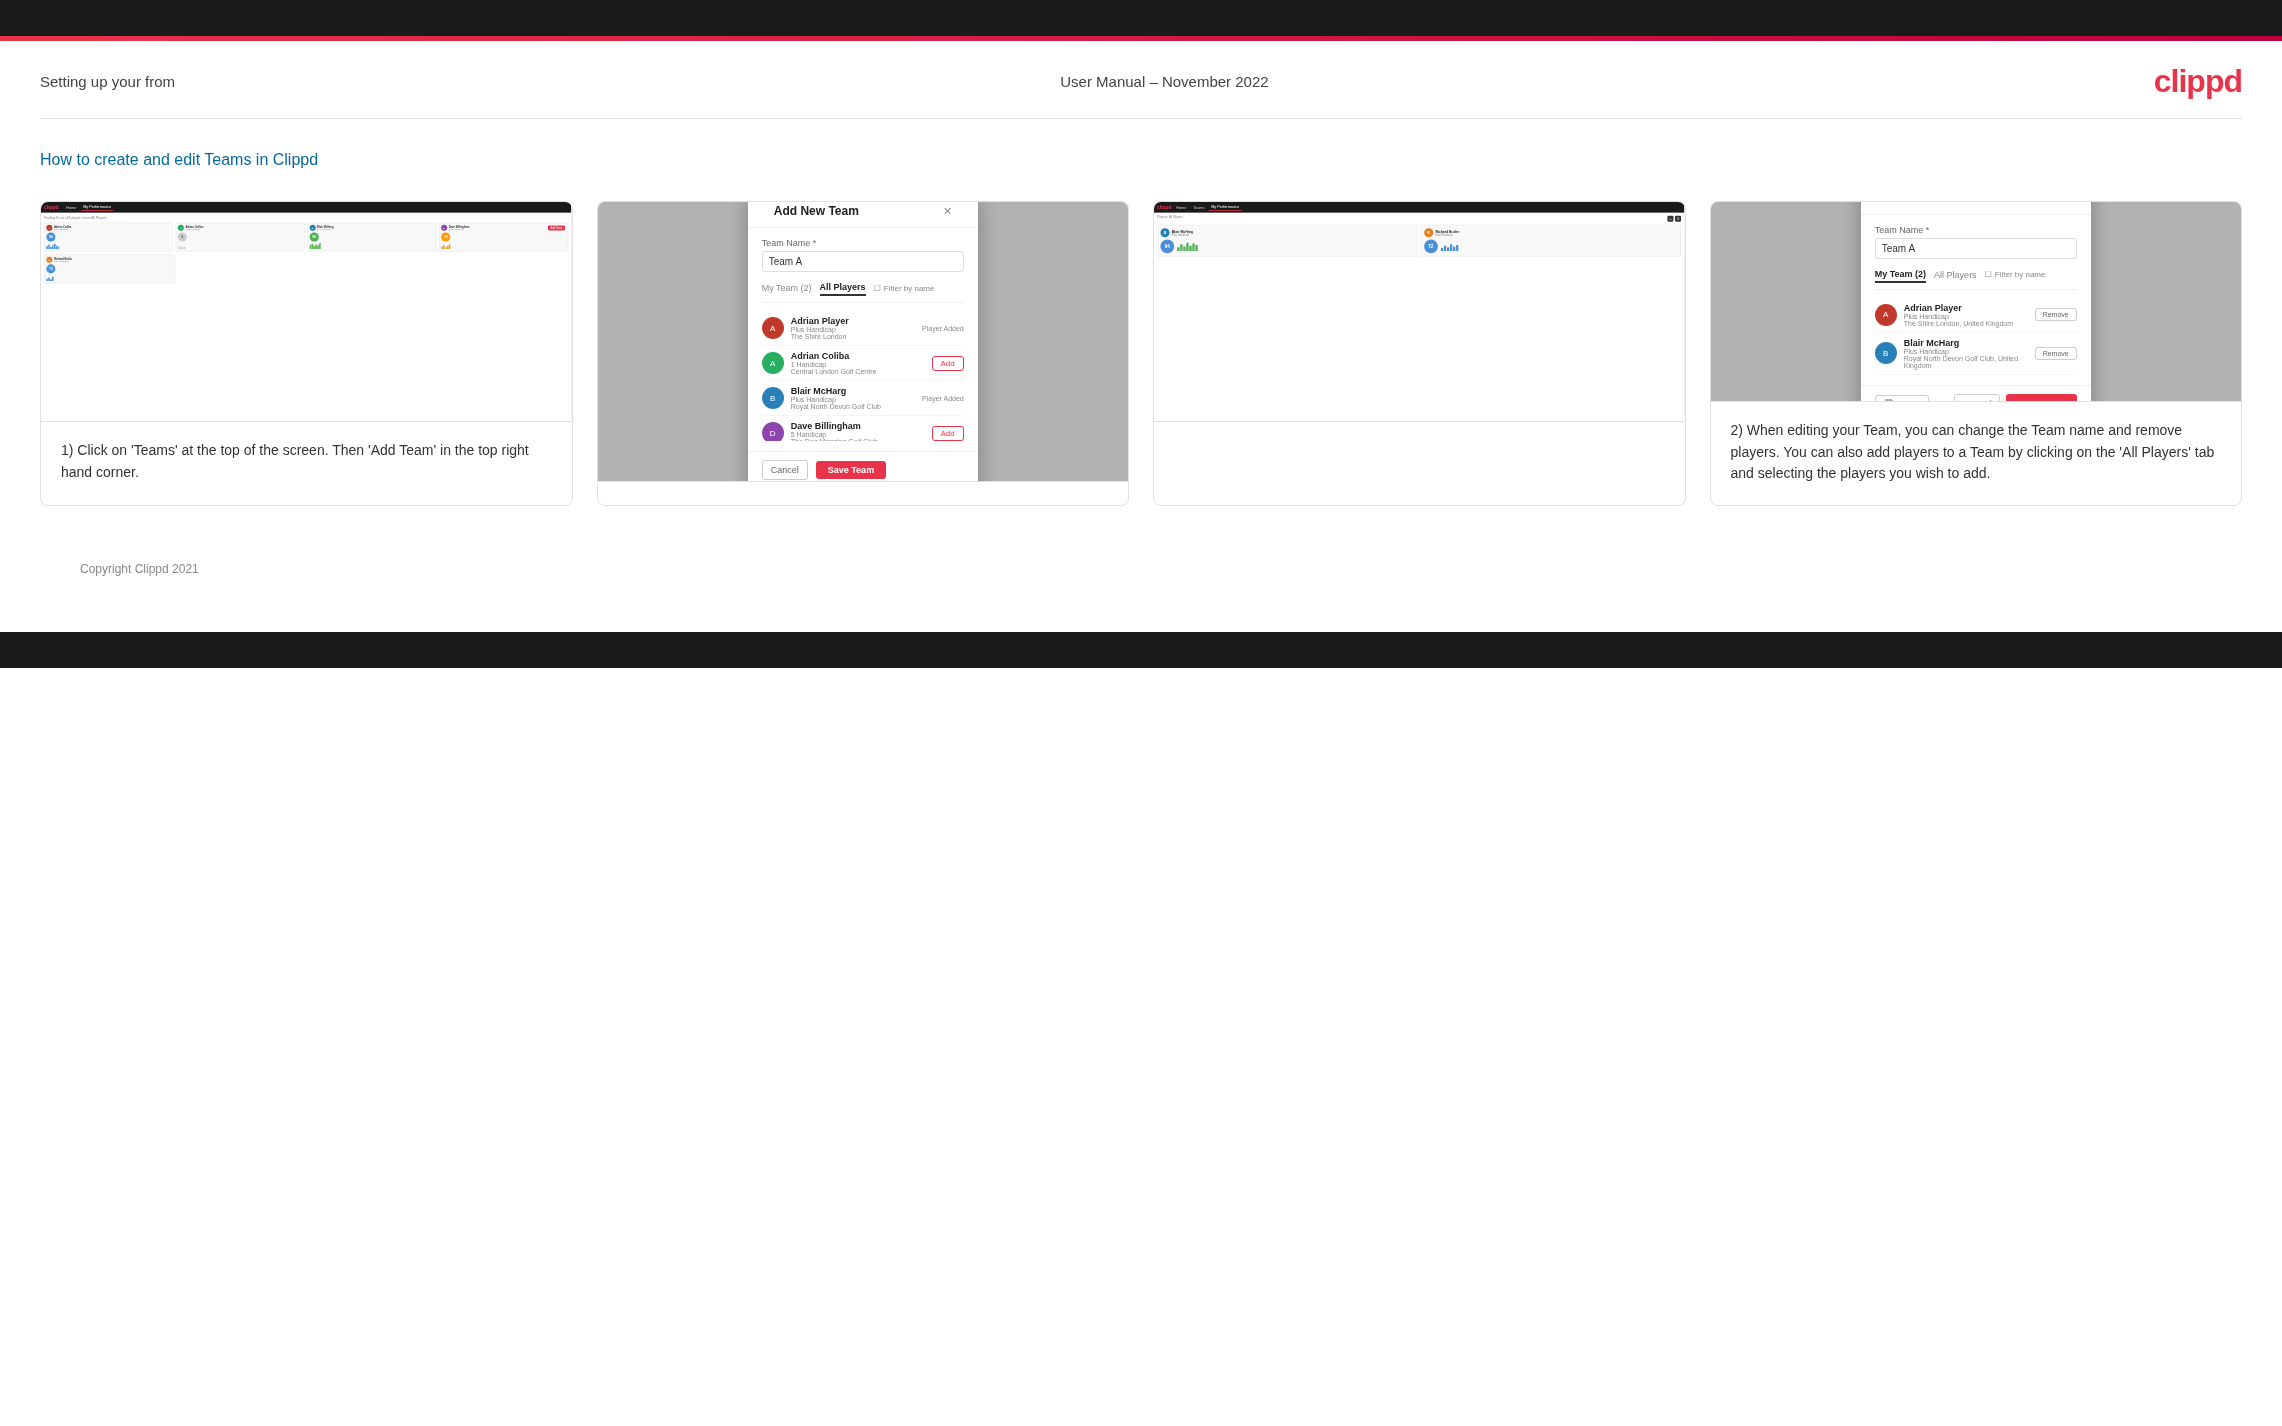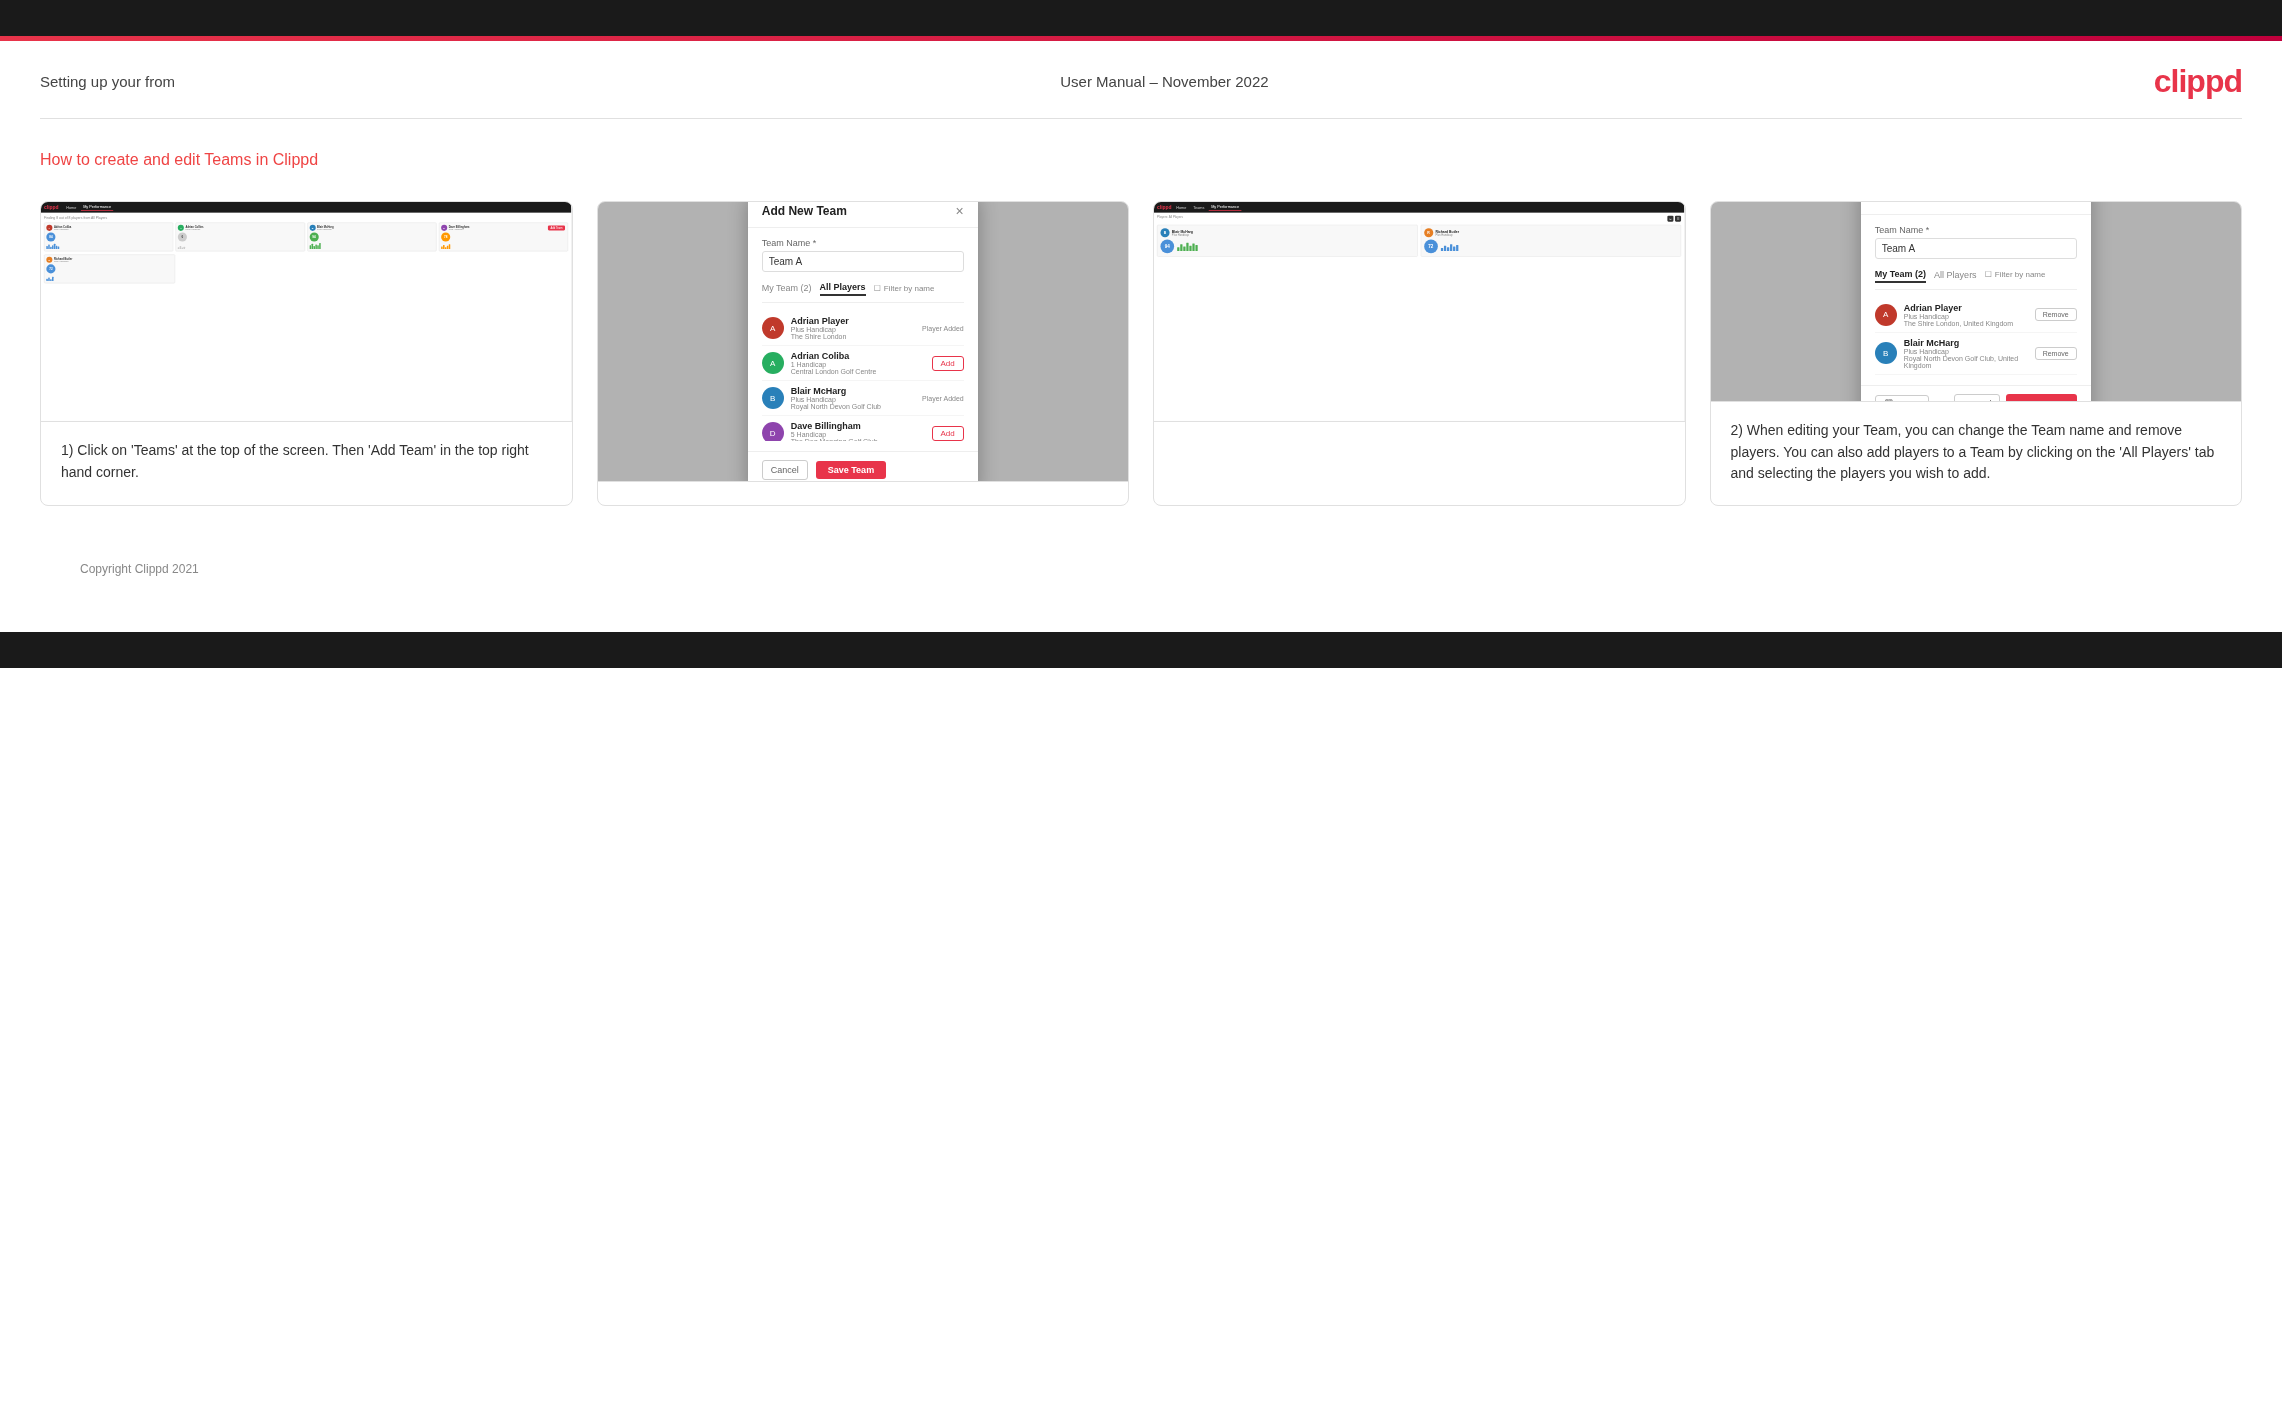--- a/index.html
+++ b/index.html
@@ -59,21 +59,21 @@
     }
 
     .page-title {
       font-size: 28px;
       font-weight: 800;
       color: #222;
       margin-bottom: 6px;
     }
     .page-subtitle {
       font-size: 16px;
-      color: #ef4444;
+      color: #0369a1;
       margin-bottom: 32px;
     }
 
     
     .cards-row {
       display: grid;
       grid-template-columns: repeat(4, 1fr);
       gap: 24px;
       margin-bottom: 40px;
     }
@@ -223,21 +223,21 @@
       border-radius: 6px;
       box-shadow: 0 4px 20px rgba(0,0,0,0.3);
       width: 230px;
       padding: 0;
       overflow: hidden;
     }
     .modal-header {
       display: flex;
       align-items: center;
       justify-content: space-between;
-      padding: 10px 14px 8px;
+      padding: 10px 26px 8px;
       border-bottom: 1px solid #eee;
     }
     .modal-title {
       font-size: 12px;
       font-weight: 700;
       color: #222;
     }
     .modal-close {
       font-size: 14px;
       color: #888;

